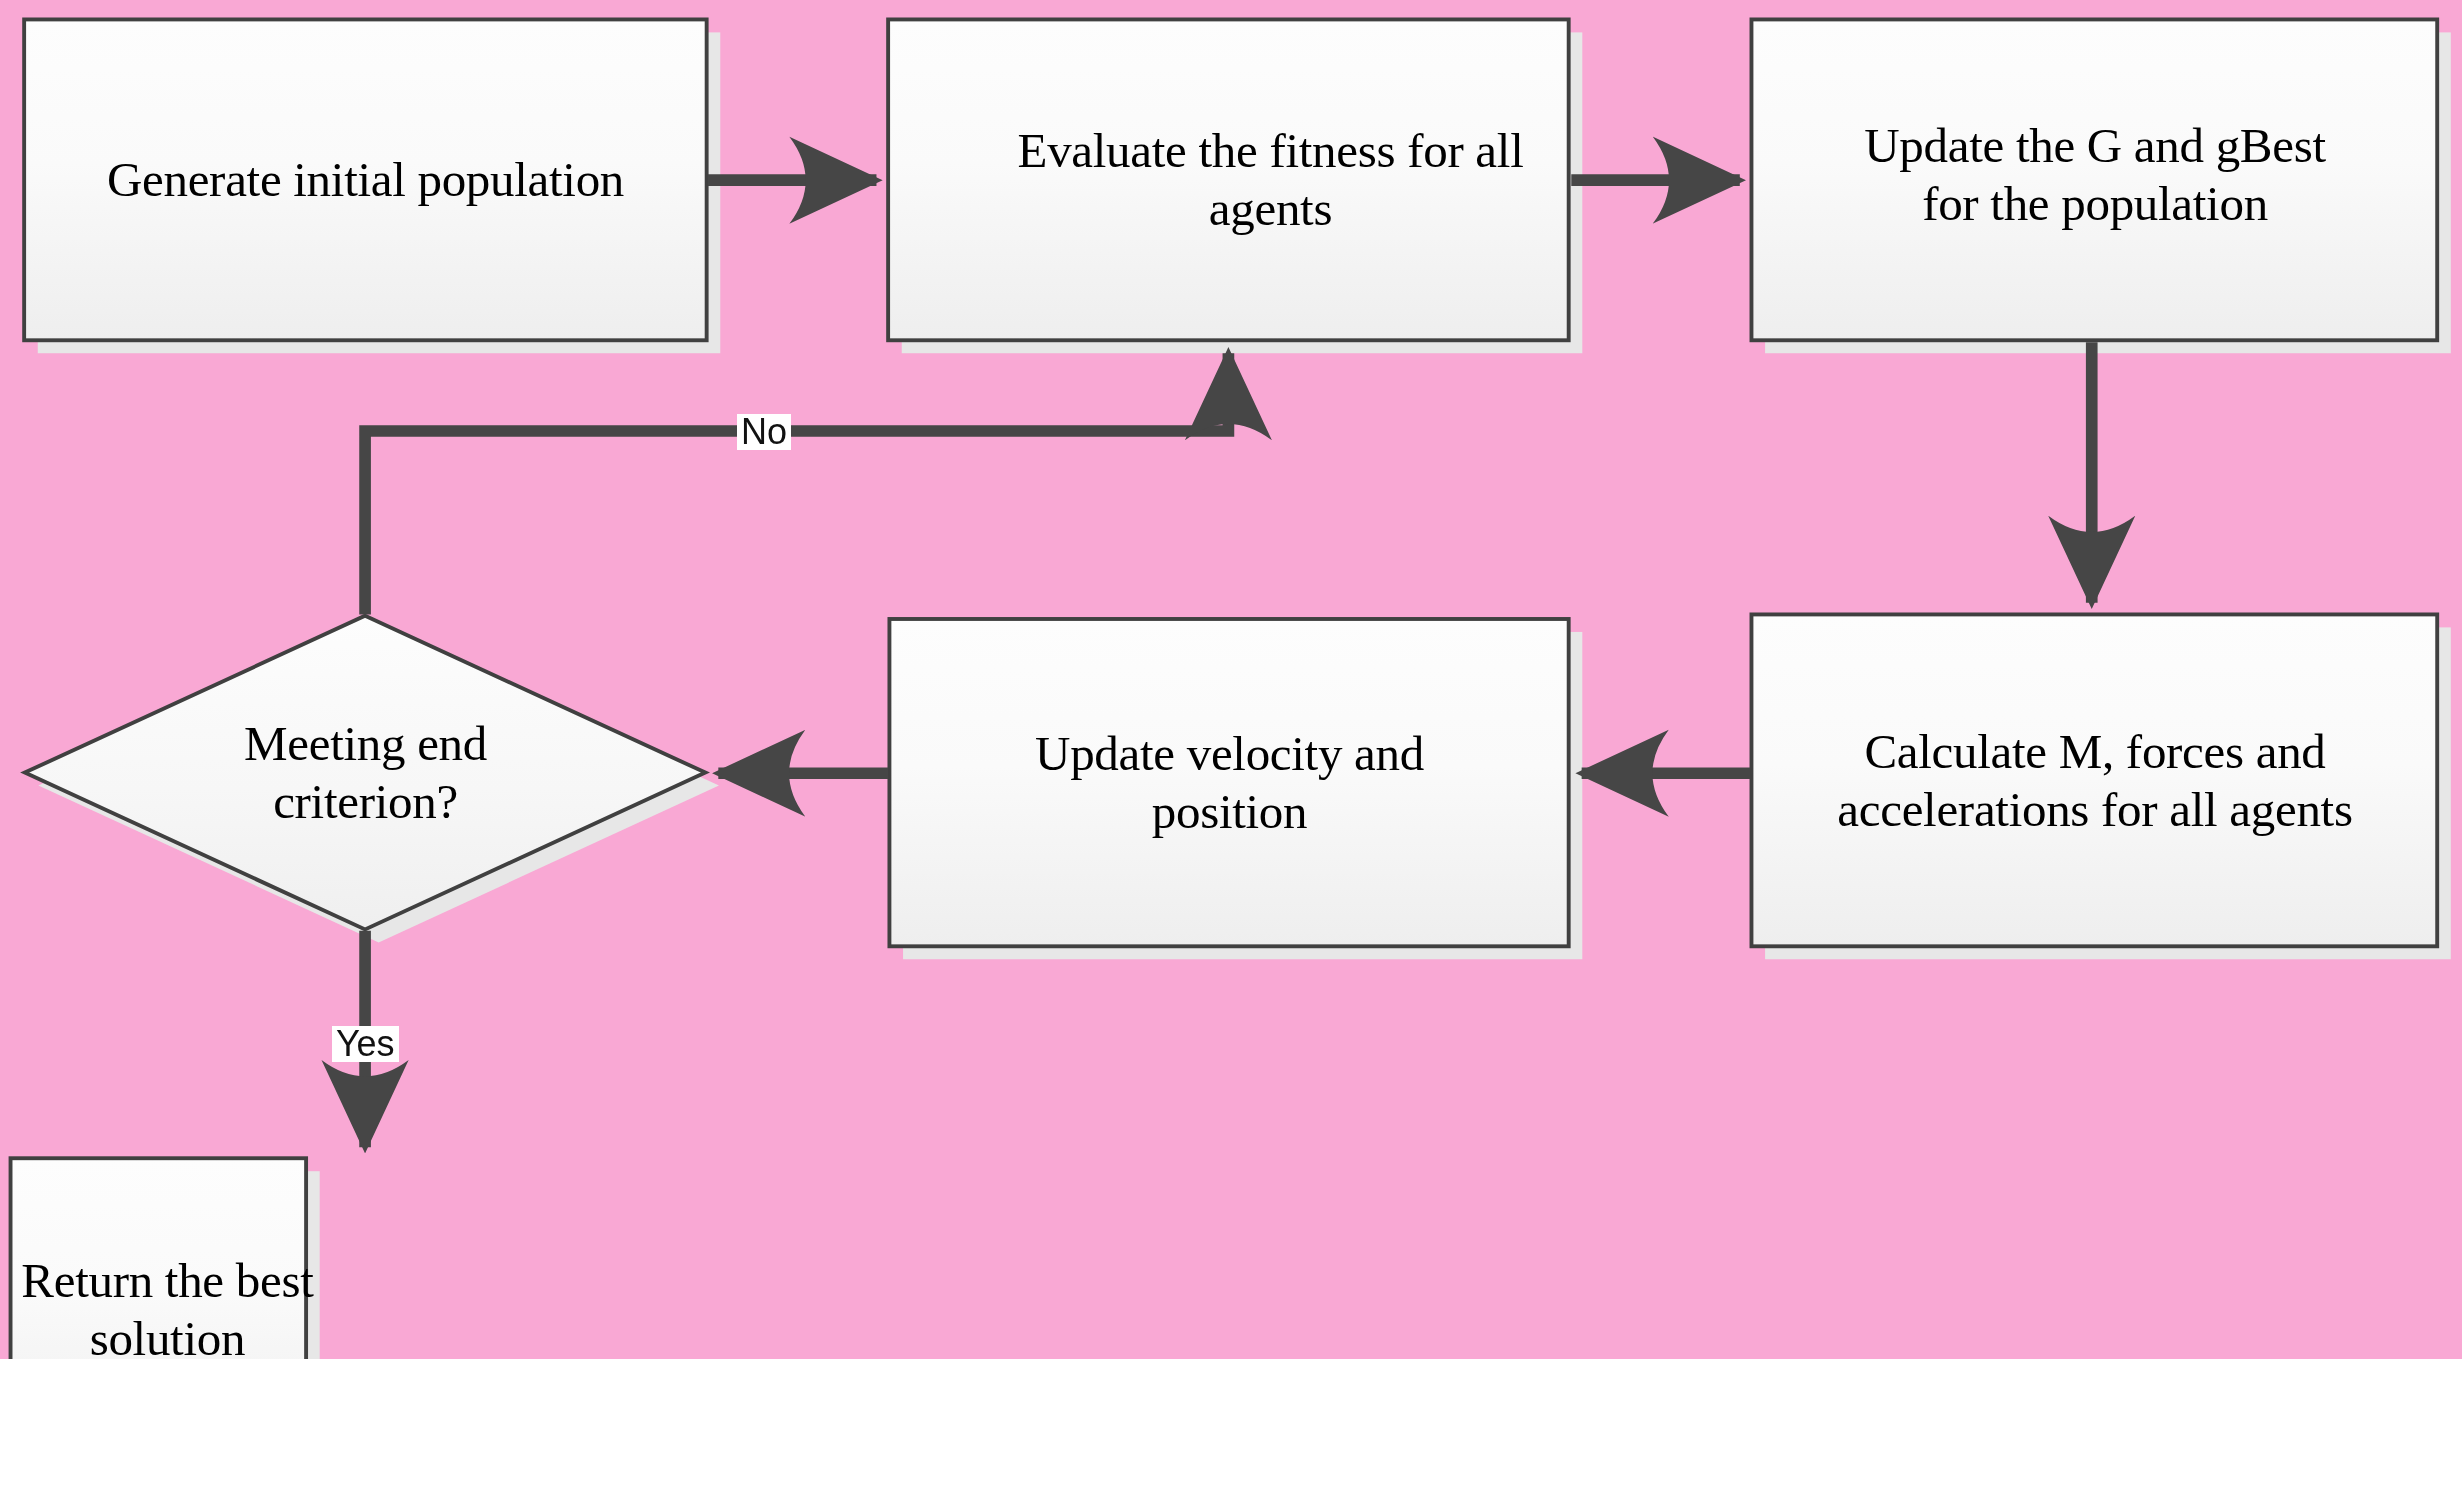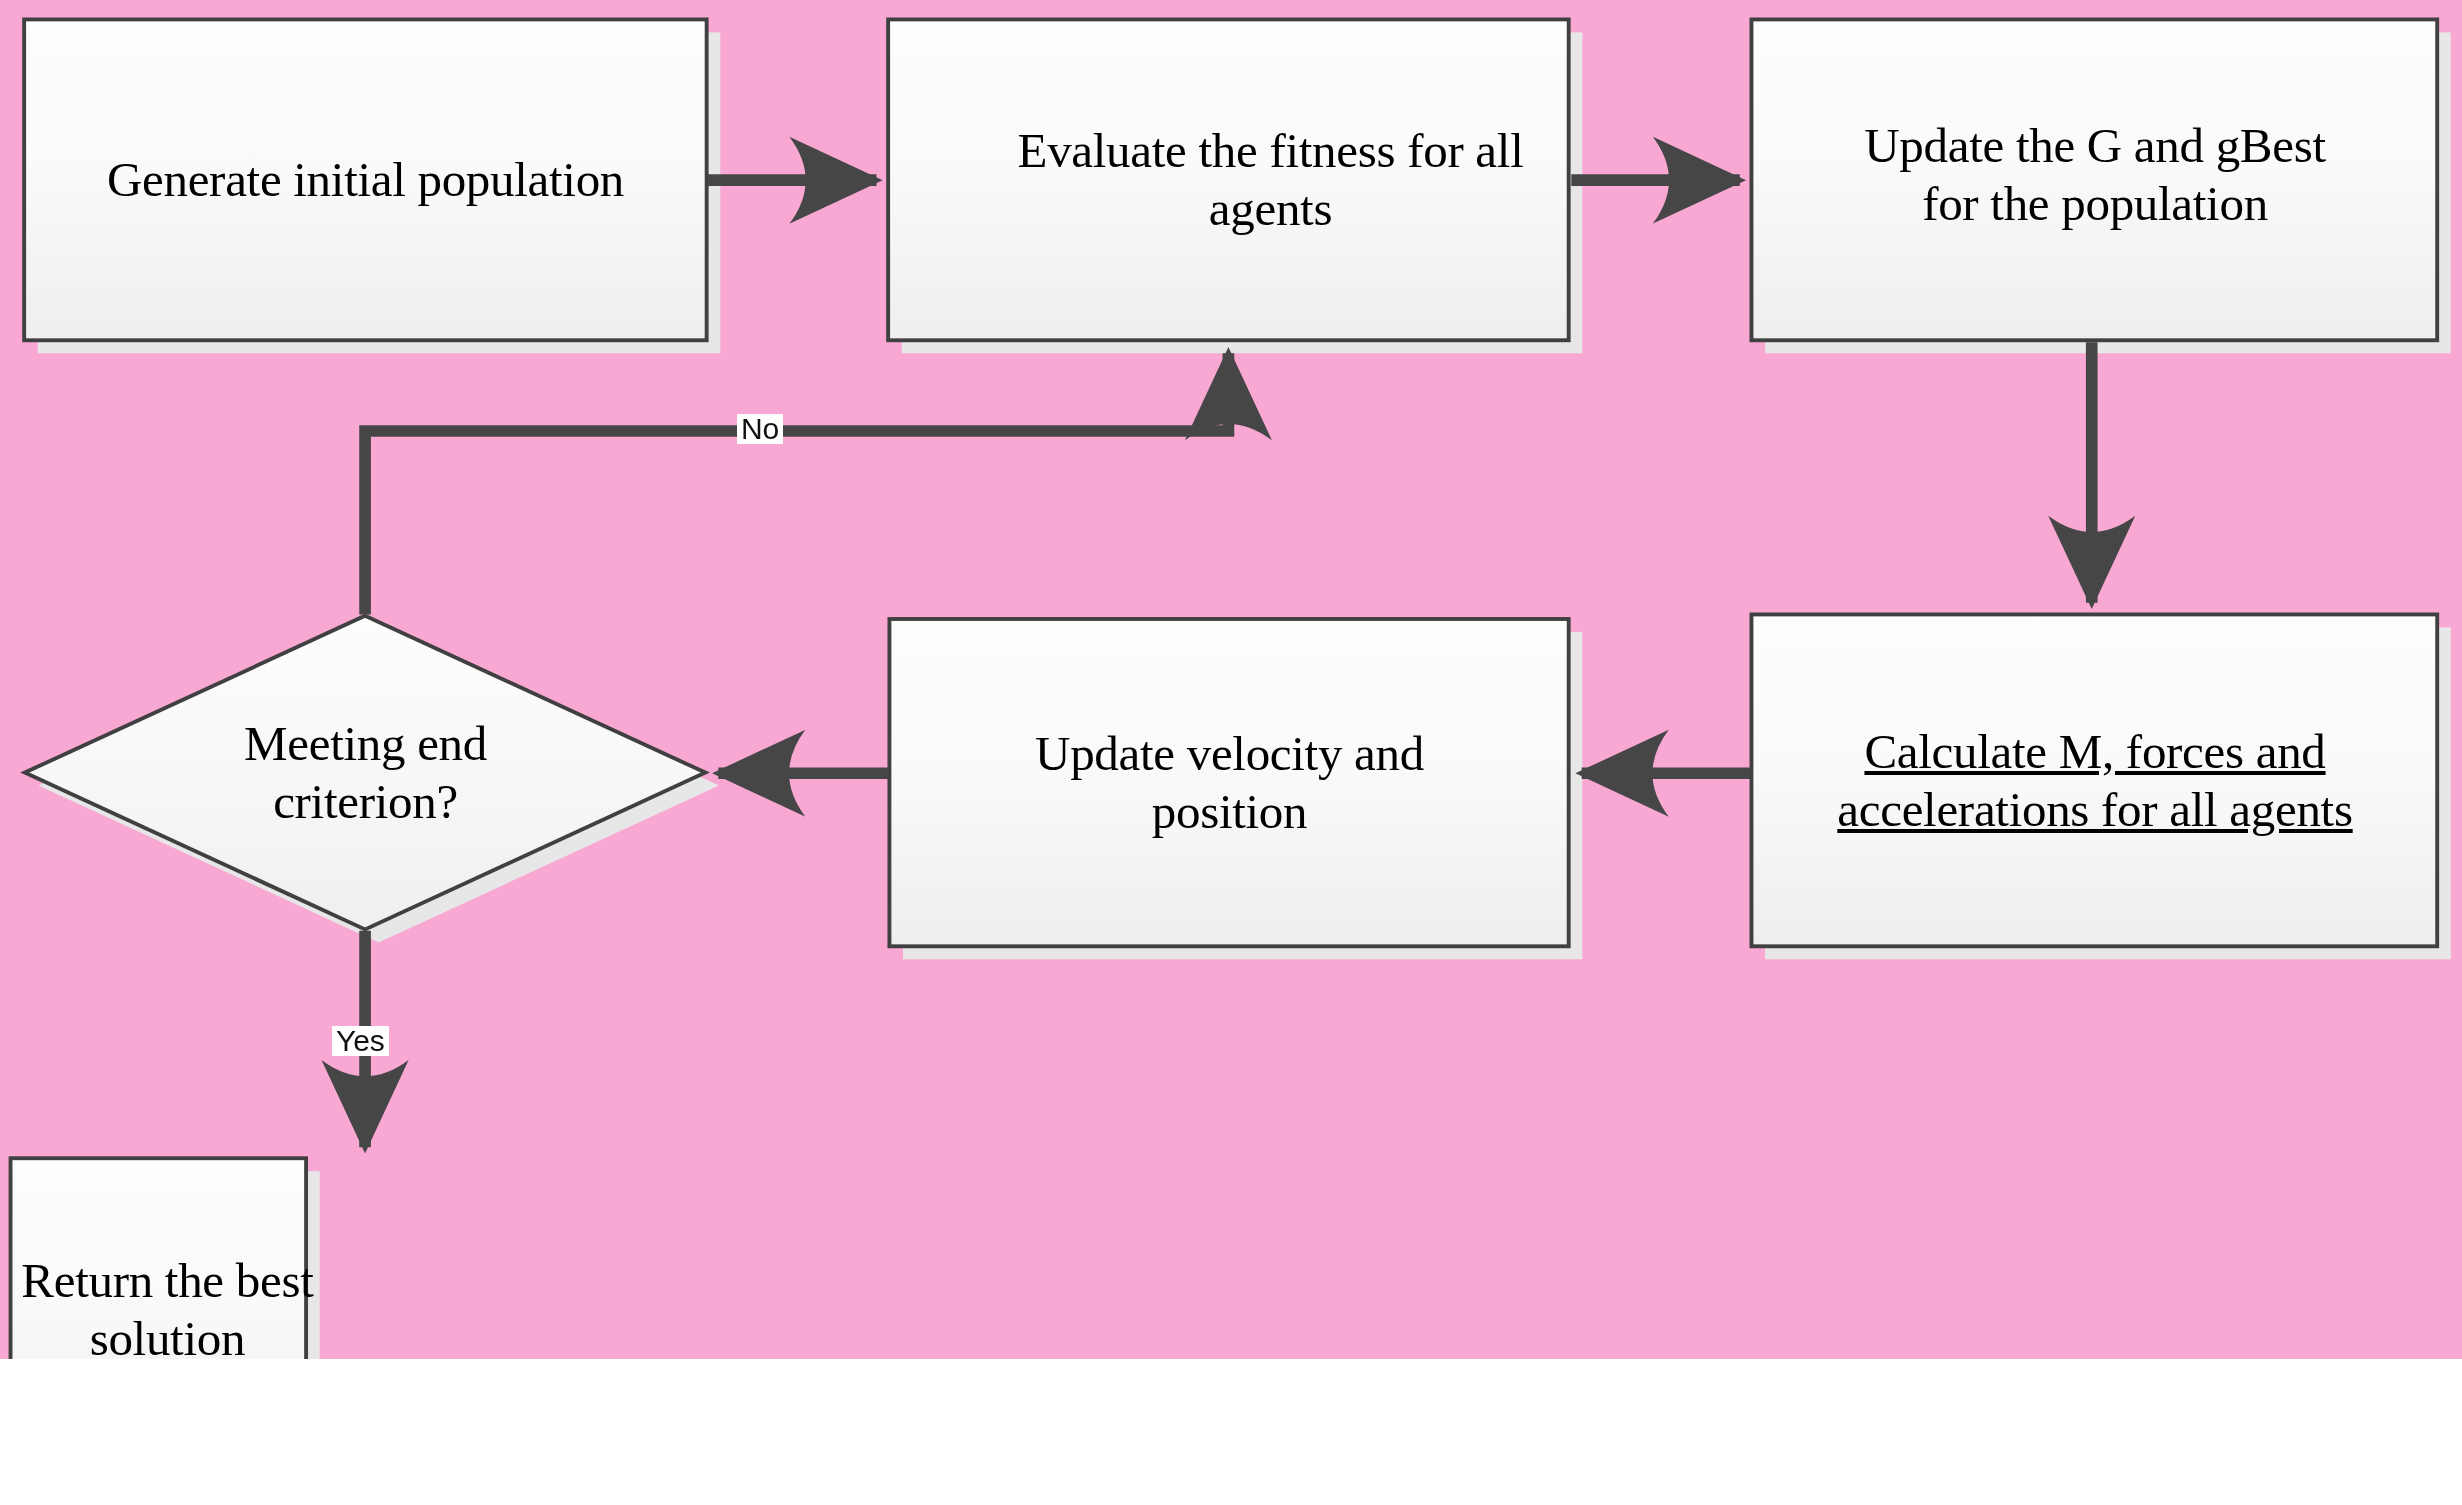--- a/index.html
+++ b/index.html
@@ -33,21 +33,21 @@
     font-size: 49px;
     line-height: 1.18;
     letter-spacing: -0.3px;
     white-space: pre-line;
     pointer-events: none;
   }
   .edge-label {
     position: absolute;
     color: #111111;
     font-family: "Liberation Sans", "DejaVu Sans", sans-serif;
-    font-size: 30px;
+    font-size: 36px;
     line-height: 1;
     background: #ffffff;
     padding: 0 3.9px;
     white-space: nowrap;
   }
   .hit {
     position: absolute;
     background: transparent;
   }
 </style>
@@ -116,21 +116,21 @@
   </svg>
 
   <div class="node-label" style="left:24px; top:19.5px; width:683px; height:321px;">Generate initial population</div>
 
   <div class="node-label" style="left:888px; top:19.5px; width:681px; height:321px;margin-left:42px;">Evaluate the fitness for all
 agents</div>
 
   <div class="node-label" style="left:1752px; top:14px; width:686px; height:321px;">Update the G and gBest
 for the population</div>
 
-  <div class="node-label" style="left:1752px; top:615px; width:686px; height:332px;text-decoration:underline;">Calculate M, forces and
+  <div class="node-label" style="left:1752px; top:615px; width:686px; height:332px;">Calculate M, forces and
 accelerations for all agents</div>
 
   <div class="node-label" style="left:890px; top:619px; width:679px; height:327px;">Update velocity and
 position</div>
 
   <div class="node-label" style="left:106px; top:616px; width:519px; height:314px;">Meeting end
 criterion?</div>
 
   <div class="node-label" style="left:10.4px; top:1159px; width:296px; height:301px;padding-left:9px;">Return the best solution</div>
 

